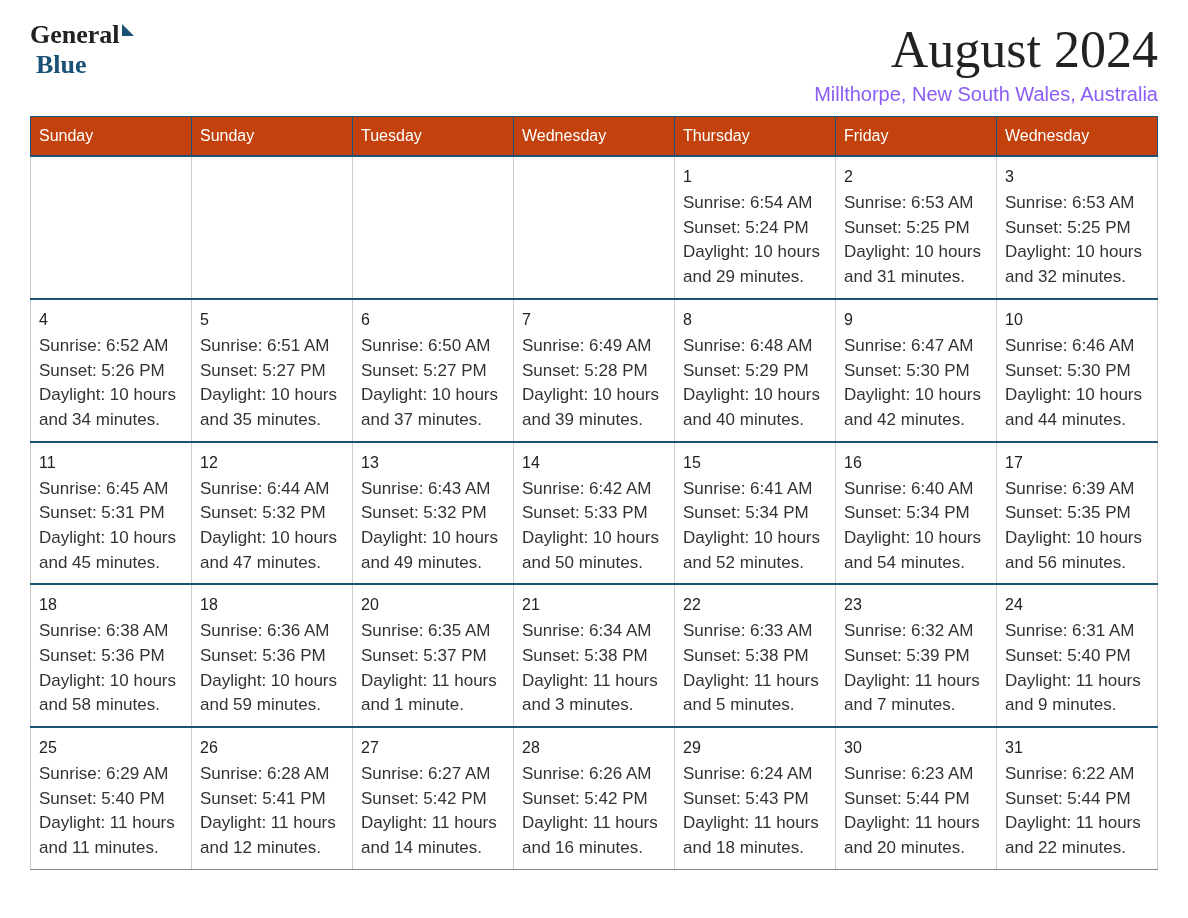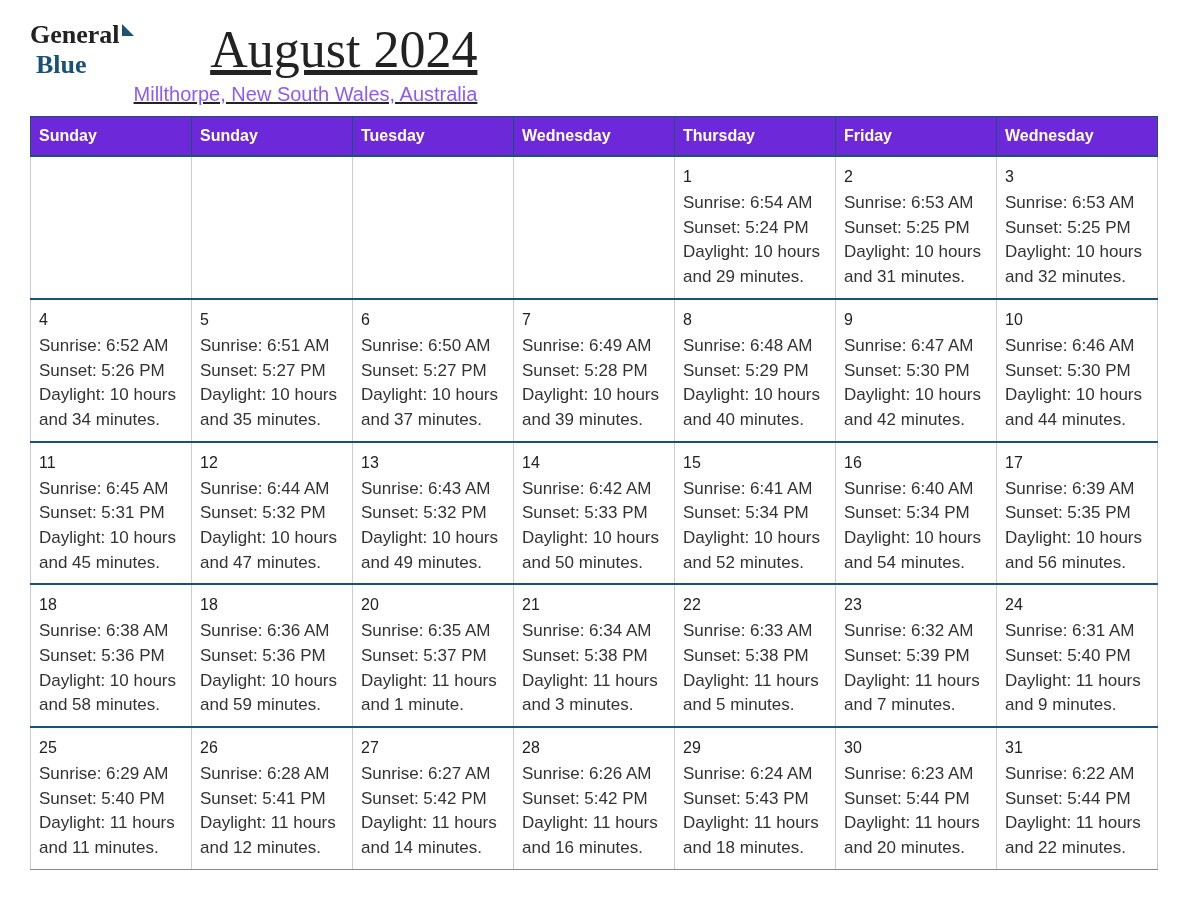--- a/index.html
+++ b/index.html
@@ -6,21 +6,21 @@
     body {
       font-family: Arial, sans-serif;
       background: #fff;
       color: #222;
       width: 1188px;
       min-height: 918px;
       padding: 20px 30px 30px 30px;
     }
     .header {
       display: flex;
-      justify-content: flex-start;
+      justify-content: space-between;
       align-items: flex-start;
       margin-bottom: 8px;
     }
     .logo-text-general {
       font-size: 26px;
       font-weight: bold;
       color: #222;
       font-family: Georgia, serif;
     }
     .logo-arrow {
@@ -45,45 +45,44 @@
     }
     .logo-line2 {
       color: #1a5276;
       font-size: 26px;
       font-weight: bold;
       font-family: Georgia, serif;
       margin-left: 6px;
     }
     .title-block {
       text-align: right;
-      text-decoration: underline;
     }
     .main-title {
       font-size: 52px;
       font-weight: normal;
       color: #222;
       font-family: Georgia, serif;
     }
     .subtitle {
       font-size: 20px;
       color: #8b5cf6;
       font-family: Arial, sans-serif;
       margin-top: 4px;
     }
     .calendar {
       width: 100%;
       border-collapse: collapse;
       margin-top: 10px;
     }
     .calendar th {
-      background-color: #6d28d9;
+      background-color: #c2410c;
       color: #fff;
       padding: 10px 8px;
       font-size: 16px;
-      font-weight: bold;
+      font-weight: normal;
       text-align: left;
       border: 1px solid #1a5276;
     }
     .calendar td {
       vertical-align: top;
       padding: 8px;
       border: 1px solid #ccc;
       width: 14.28%;
       min-height: 90px;
       font-size: 13px;

